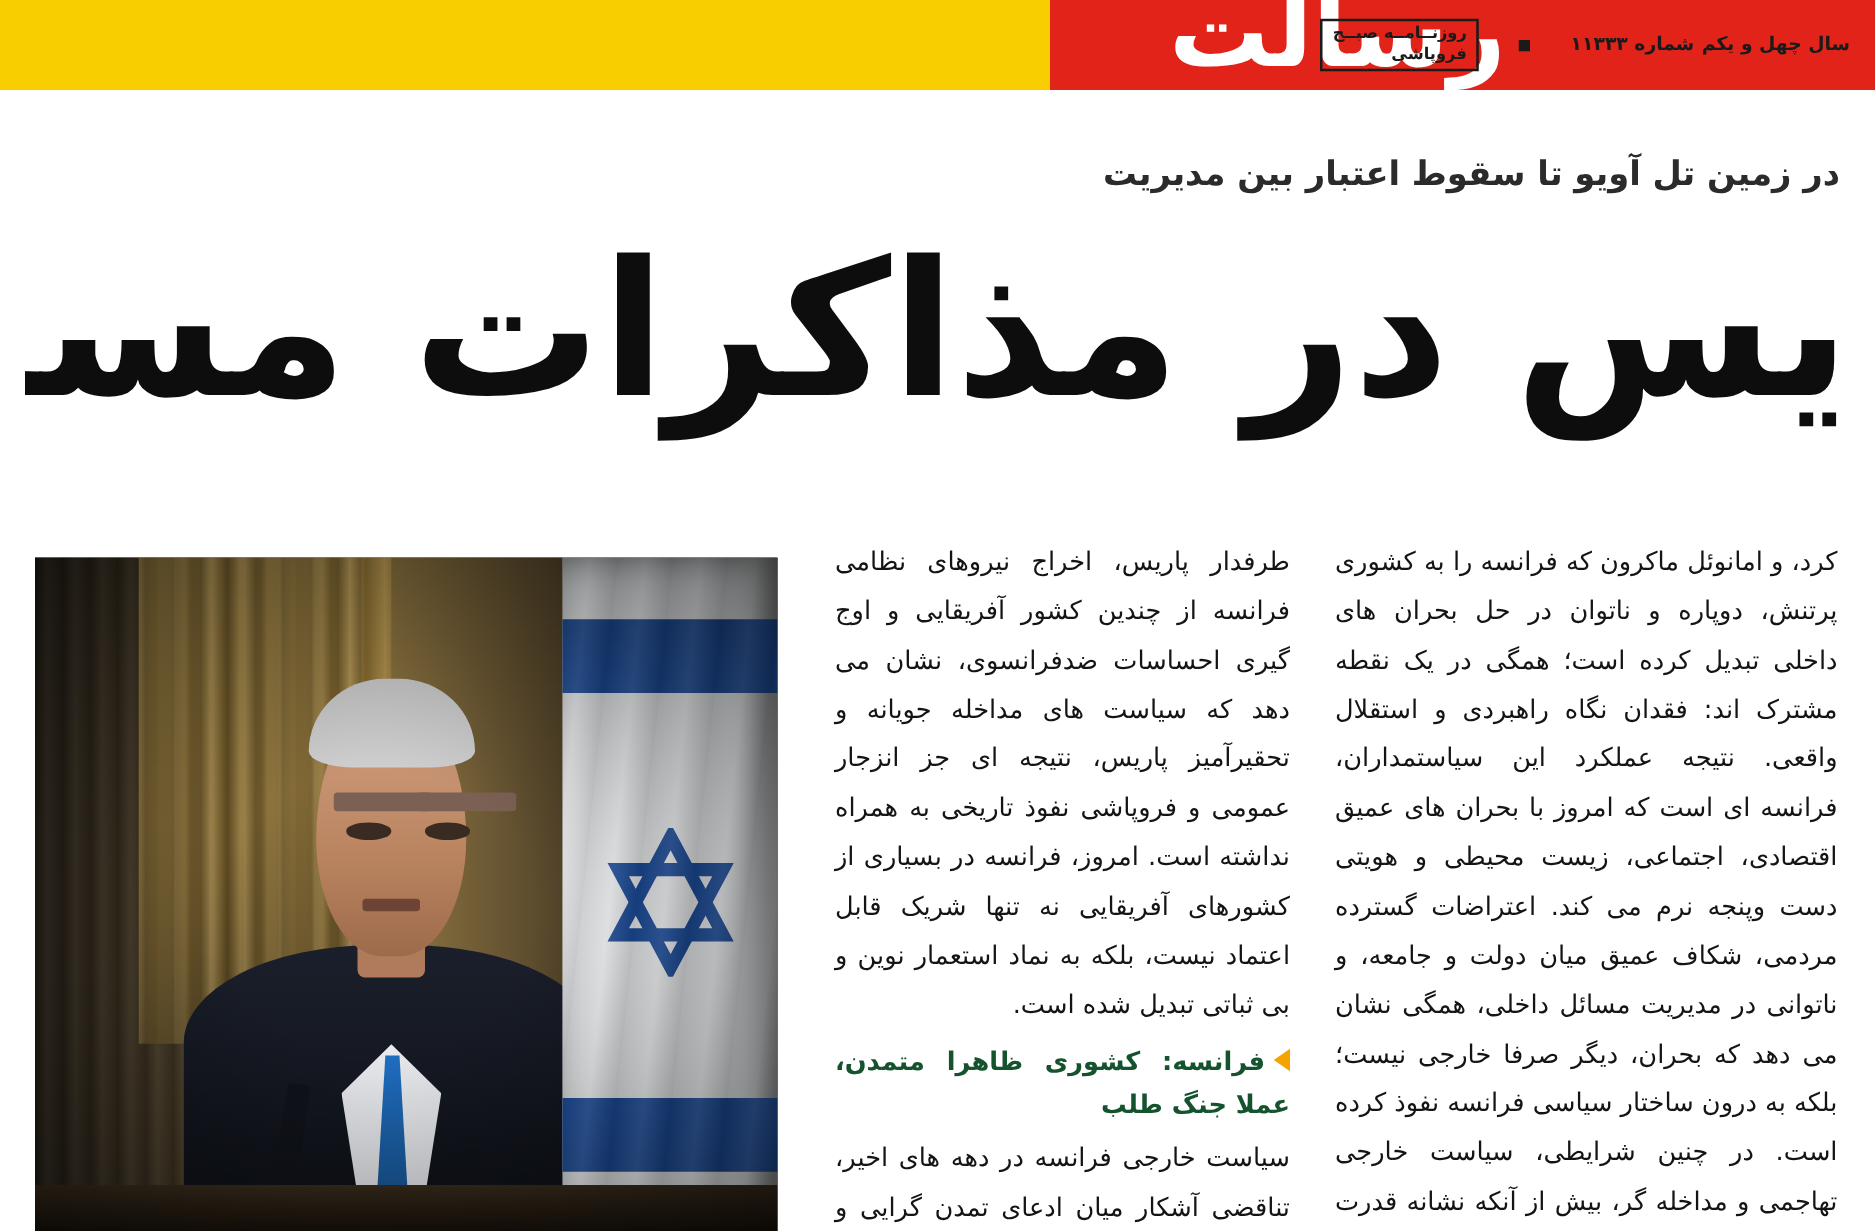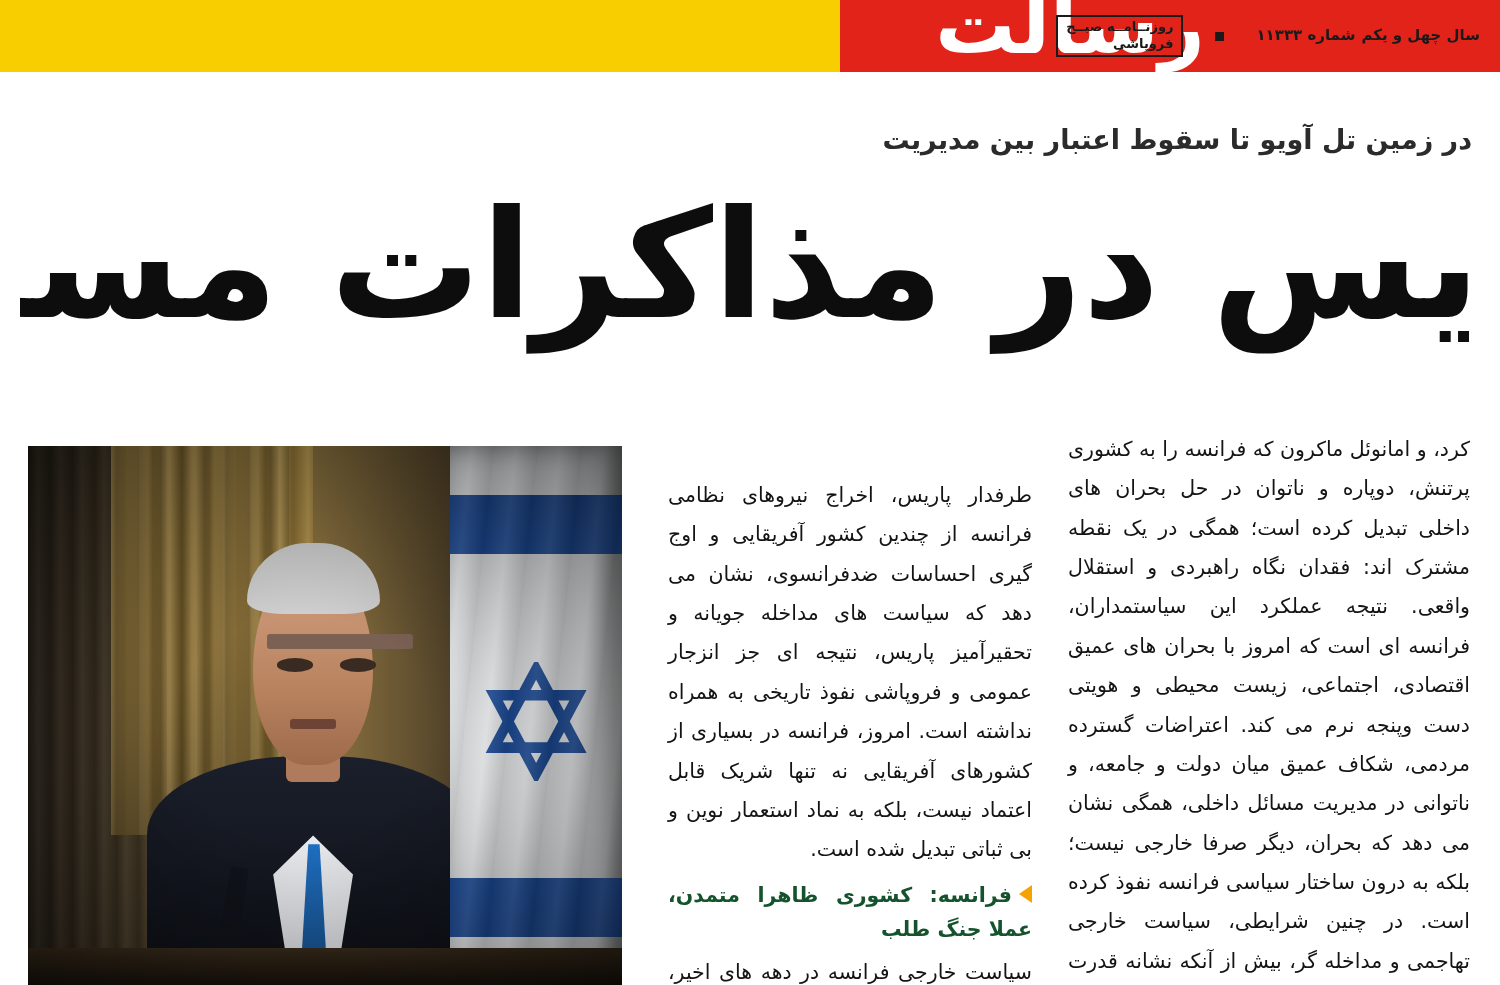--- a/index.html
+++ b/index.html
@@ -147,21 +147,20 @@
   }
   .col-photo {
     width: 650px;
     padding: 0 28px 0 28px;
     box-sizing: border-box;
   }
   .col-mid {
     width: 400px;
     padding: 0 18px 0 18px;
     box-sizing: border-box;
-    margin-top: 46px;
   }
   .col-right {
     width: 450px;
     padding: 0 30px 0 18px;
     box-sizing: border-box;
   }
 
   .subhead {
     display: block;
     font-weight: bold;

